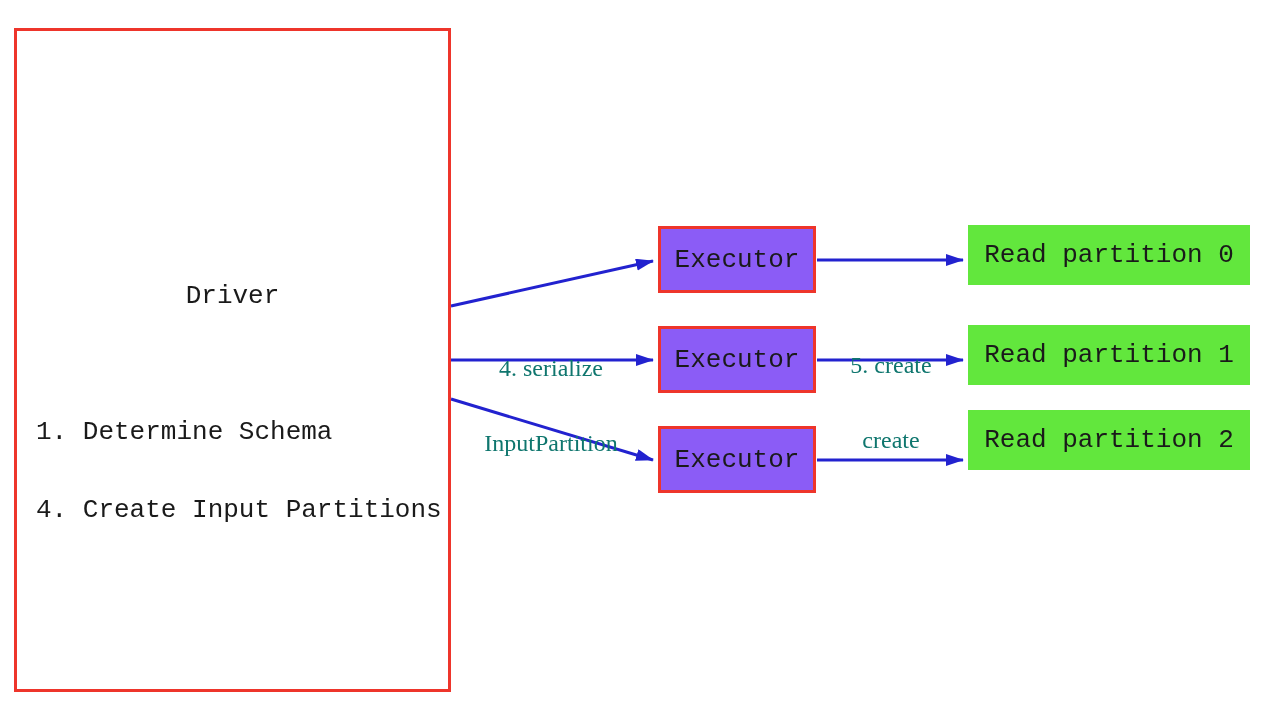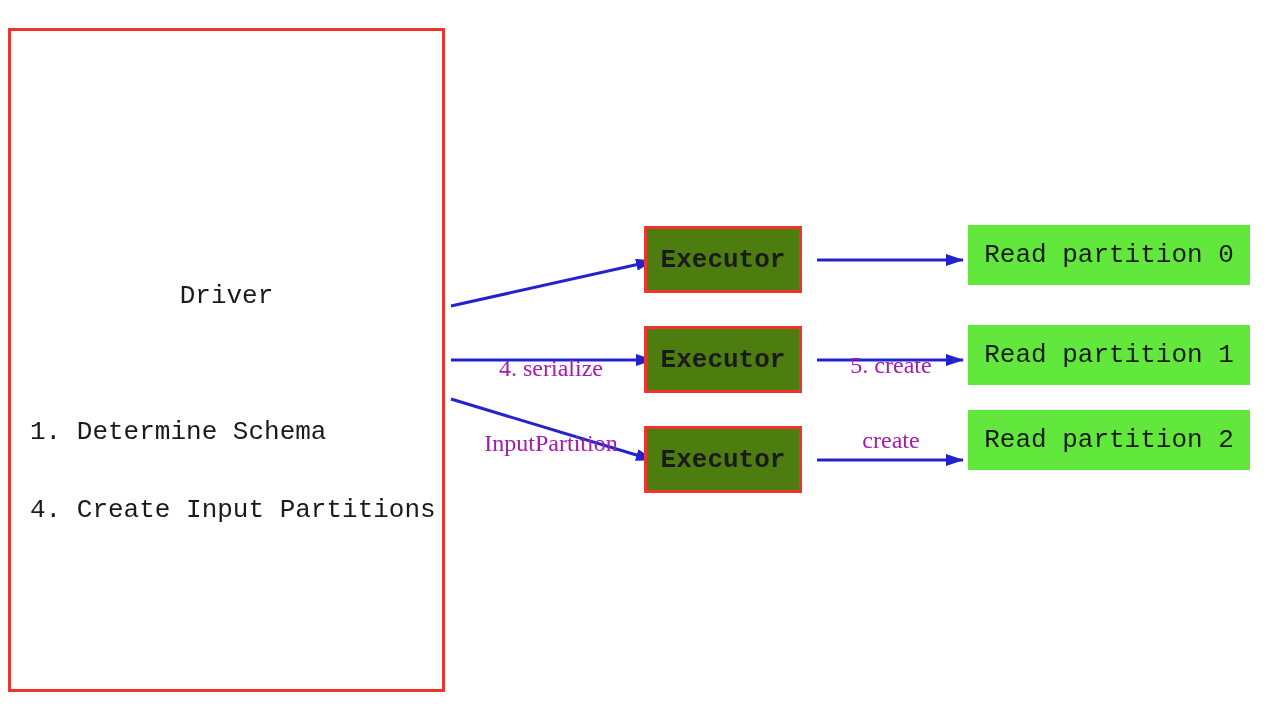--- a/index.html
+++ b/index.html
@@ -22,21 +22,21 @@
   .arrow-layer {
     position: absolute;
     left: 0; top: 0;
     width: 1270px; height: 710px;
   }
   .arrow-layer line { stroke: var(--blue); stroke-width: 3; }
   #arrowhead path { fill: var(--blue); }
 
   .driver-box {
     position: absolute;
-    left: 8px; top: 28px;
+    left: 14px; top: 28px;
     width: 437px; height: 664px;
     border: 3px solid var(--red);
     background: #ffffff;
   }
   .driver-title {
     position: absolute;
     left: 0; right: 0;
     top: 250px;
     text-align: center;
     font-size: 26px;
@@ -47,30 +47,29 @@
     position: absolute;
     left: 19px;
     top: 336px;
     font-size: 26px;
     line-height: 26px;
     white-space: pre;
   }
 
   .exec-box {
     position: absolute;
-    left: 644px;
+    left: 658px;
     width: 158px; height: 67px;
     border: 3px solid var(--red);
-    background: #4d7c0f;
+    background: #8b5cf6;
     display: flex;
     align-items: center;
     justify-content: center;
     font-size: 26px;
     white-space: pre;
-    font-weight: bold;
   }
   .exec-1 { top: 226px; }
   .exec-2 { top: 326px; }
   .exec-3 { top: 426px; }
 
   .part-box {
     position: absolute;
     left: 968px;
     width: 282px; height: 60px;
     background: var(--green);
@@ -83,21 +82,21 @@
   .part-1 { top: 225px; }
   .part-2 { top: 325px; }
   .part-3 { top: 410px; }
 
   .edge-label {
     position: absolute;
     font-family: "Liberation Serif", "DejaVu Serif", serif;
     font-size: 24px;
     line-height: 25px;
     text-align: center;
-    color: #a21caf;
+    color: #0f766e;
     white-space: pre;
   }
   .edge-label-serialize { left: 401px; top: 306px; width: 300px; }
   .edge-label-reader   { left: 791px; top: 303px; width: 200px; }
 </style>
 </head>
 <body>
 
 <div class="canvas">
 

